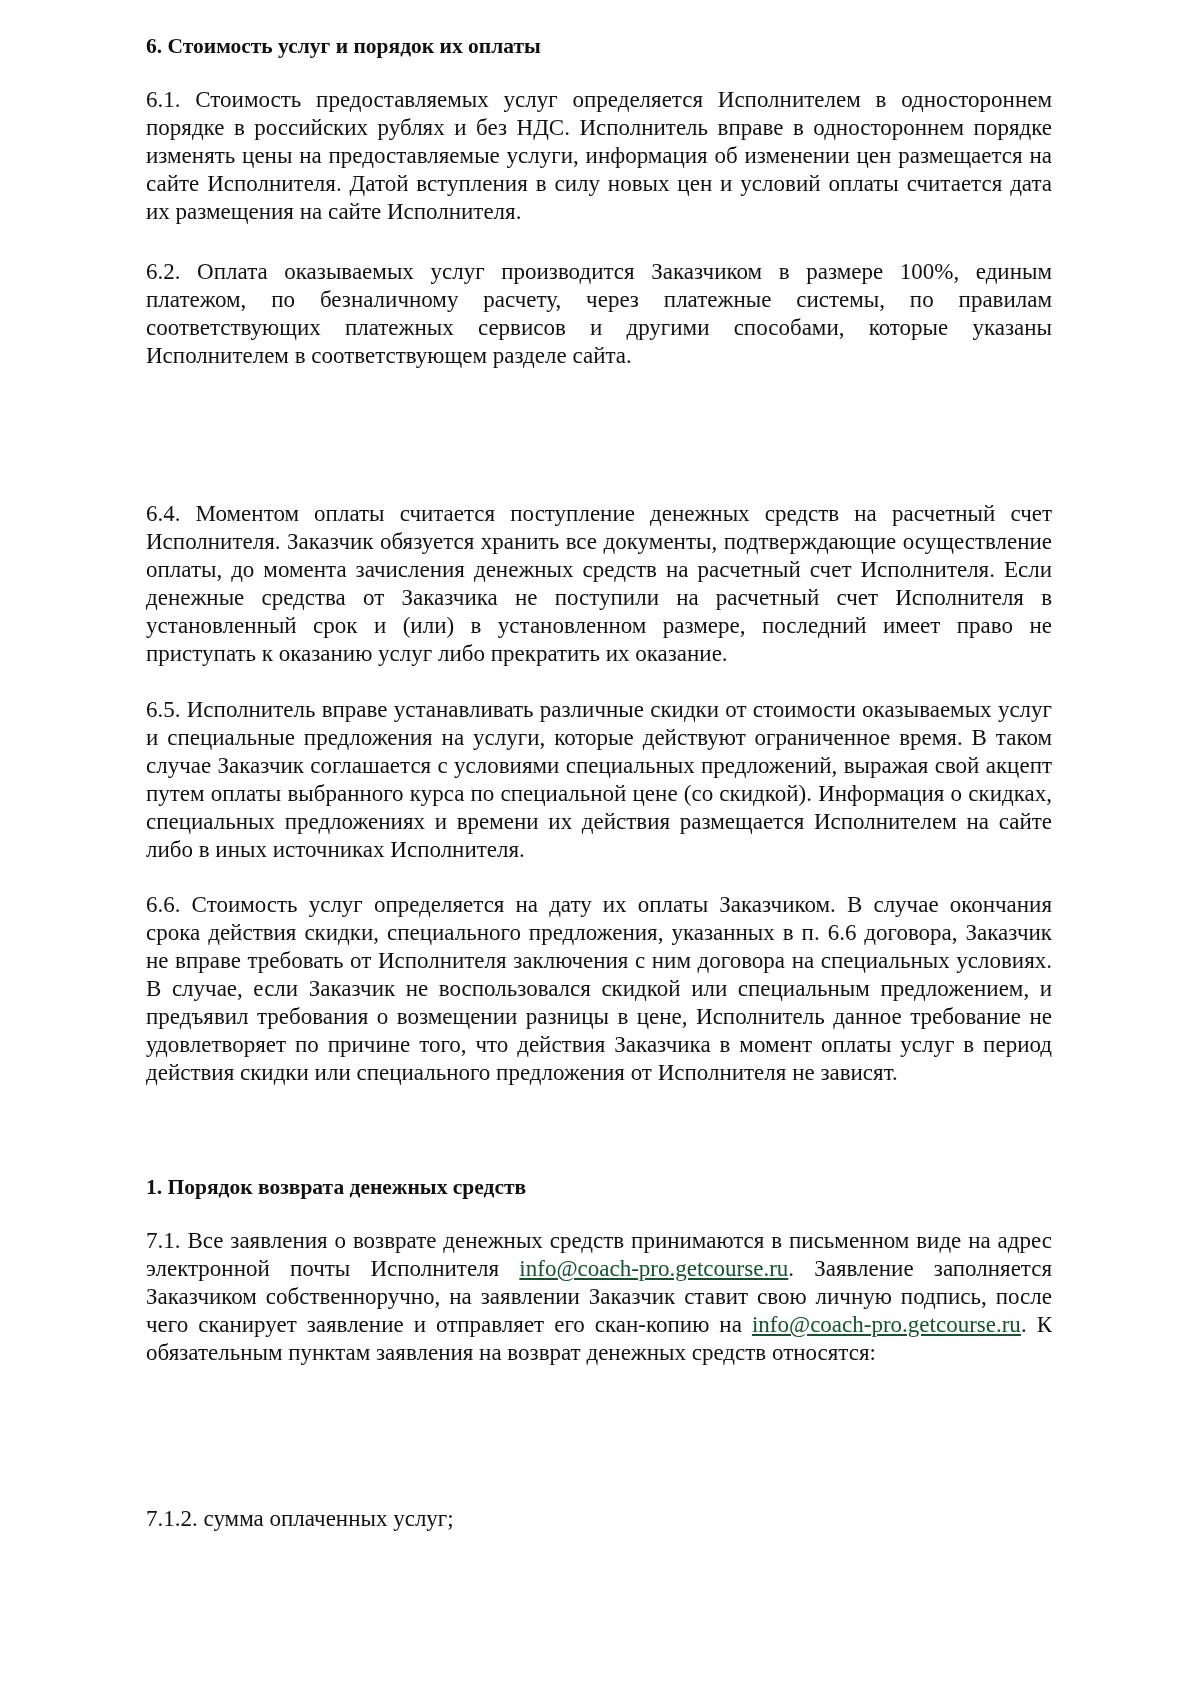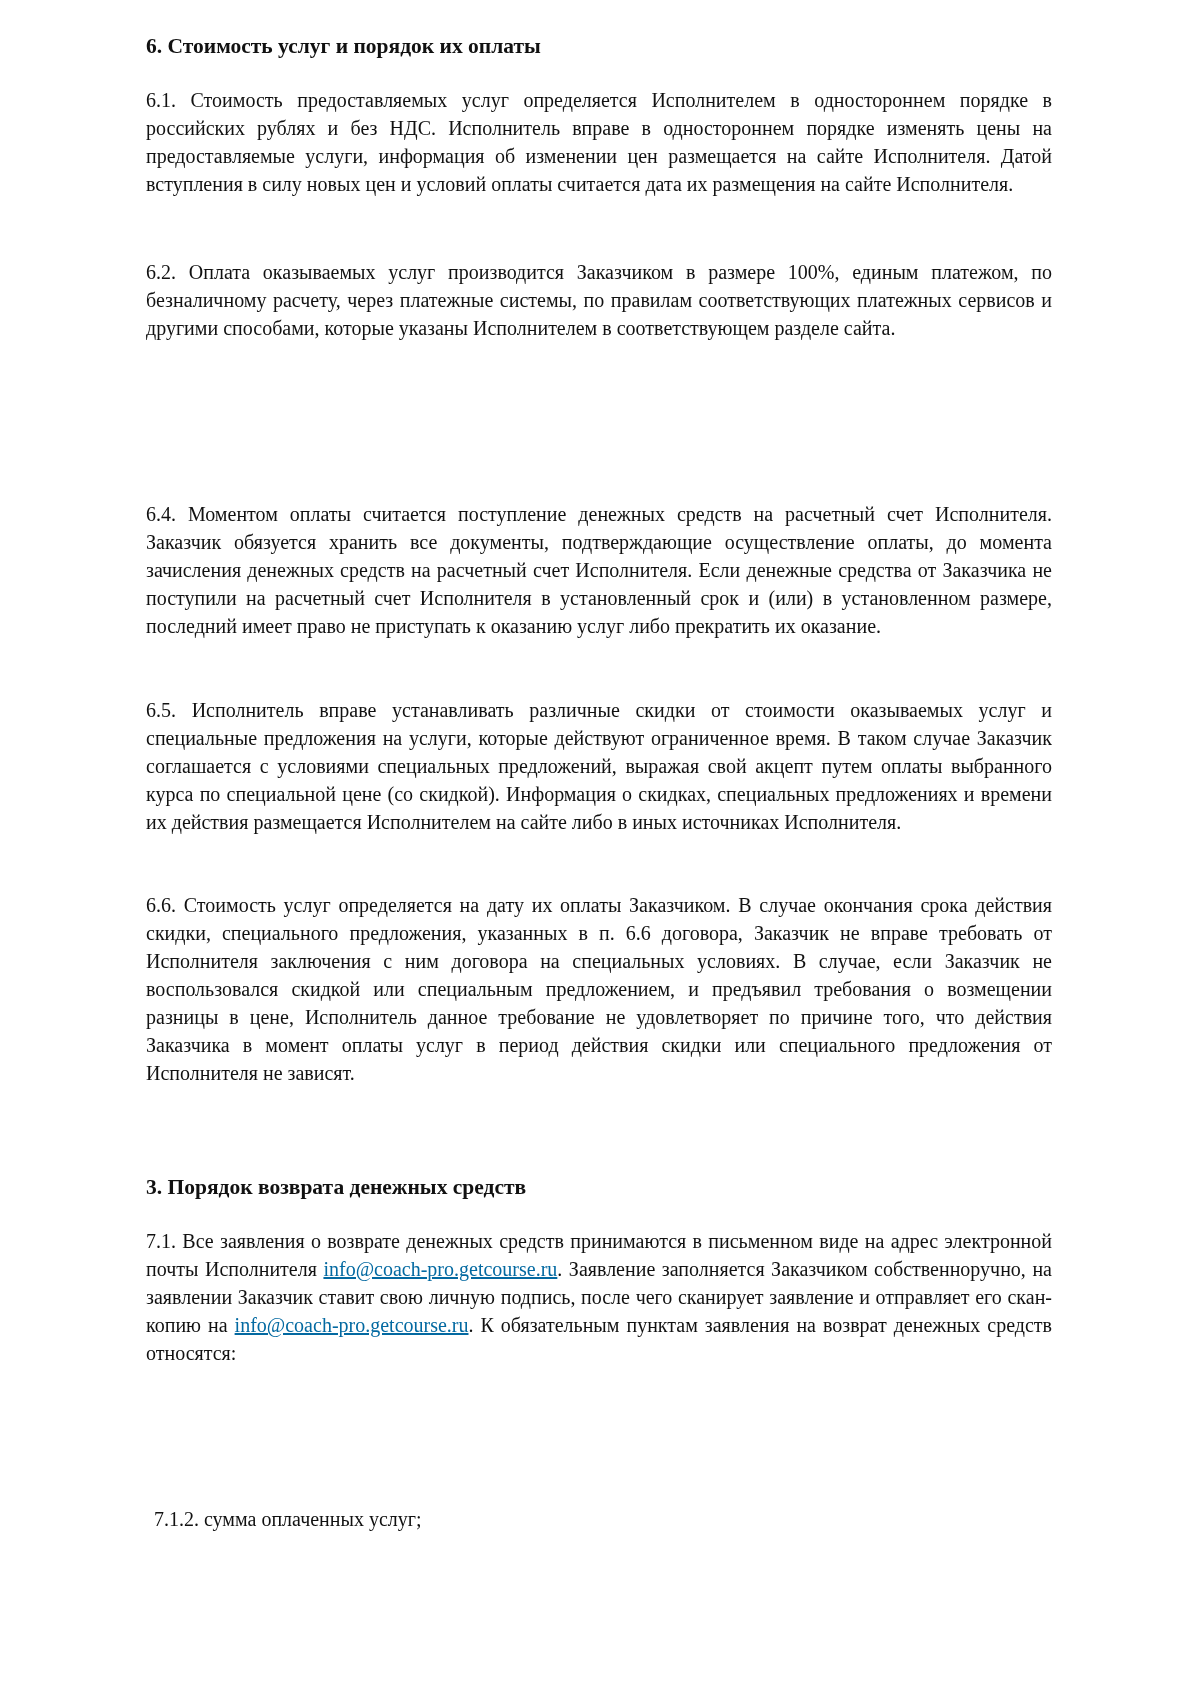--- a/index.html
+++ b/index.html
@@ -1,47 +1,47 @@
 <!DOCTYPE html>
 <html><head>
   <meta charset="utf-8">
   <style>
     html, body { margin: 0; padding: 0; background: #ffffff; }
     body { width: 1200px; height: 1697px; position: relative; overflow: hidden; }
     .page { position: absolute; left: 0; top: 16px; width: 1200px; height: 1697px; background: #fff; }
     .blk {
       position: absolute; left: 146px; width: 906px;
       font-family: "Liberation Serif", "DejaVu Serif", serif;
-      font-size: 20px; line-height: 28px; color: #111;
+      font-size: 23px; line-height: 28px; color: #111;
       margin: 0;
     }
     .just { text-align: justify; text-align-last: left; }
     .h { font-weight: bold; font-size: 21.5px; }
-    a.link { color: #0369a1; text-decoration: underline; }
+    a.link { color: #14532d; text-decoration: underline; }
   </style>
 </head>
 <body>
 
 <div class="page">
 
   <div class="blk h" style="top:16px;">6. Стоимость услуг и порядок их оплаты</div>
 
   <p class="blk just" style="top:70px;">6.1. Стоимость предоставляемых услуг определяется Исполнителем в одностороннем порядке в российских рублях и без НДС. Исполнитель вправе в одностороннем порядке изменять цены на предоставляемые услуги, информация об изменении цен размещается на сайте Исполнителя. Датой вступления в силу новых цен и условий оплаты считается дата их размещения на сайте Исполнителя.</p>
 
   <p class="blk just" style="top:230px;margin-top:12px;">6.2. Оплата оказываемых услуг производится Заказчиком в размере 100%, единым платежом, по безналичному расчету, через платежные системы, по правилам соответствующих платежных сервисов и другими способами, которые указаны Исполнителем в соответствующем разделе сайта.</p>
 
 
   <p class="blk just" style="top:484px;">6.4. Моментом оплаты считается поступление денежных средств на расчетный счет Исполнителя. Заказчик обязуется хранить все документы, подтверждающие осуществление оплаты, до момента зачисления денежных средств на расчетный счет Исполнителя. Если денежные средства от Заказчика не поступили на расчетный счет Исполнителя в установленный срок и (или) в установленном размере, последний имеет право не приступать к оказанию услуг либо прекратить их оказание.</p>
 
   <p class="blk just" style="top:680px;">6.5. Исполнитель вправе устанавливать различные скидки от стоимости оказываемых услуг и специальные предложения на услуги, которые действуют ограниченное время. В таком случае Заказчик соглашается с условиями специальных предложений, выражая свой акцепт путем оплаты выбранного курса по специальной цене (со скидкой). Информация о скидках, специальных предложениях и времени их действия размещается Исполнителем на сайте либо в иных источниках Исполнителя.</p>
 
   <p class="blk just" style="top:875px;">6.6. Стоимость услуг определяется на дату их оплаты Заказчиком. В случае окончания срока действия скидки, специального предложения, указанных в п. 6.6 договора, Заказчик не вправе требовать от Исполнителя заключения с ним договора на специальных условиях. В случае, если Заказчик не воспользовался скидкой или специальным предложением, и предъявил требования о возмещении разницы в цене, Исполнитель данное требование не удовлетворяет по причине того, что действия Заказчика в момент оплаты услуг в период действия скидки или специального предложения от Исполнителя не зависят.</p>
 
-  <div class="blk h" style="top:1157px;">3. Порядок возврата денежных средств</div>
+  <div class="blk h" style="top:1157px;">1. Порядок возврата денежных средств</div>
 
   <p class="blk just" style="top:1211px;"><span>7.1. Все заявления о возврате денежных средств принимаются в письменном виде на адрес электронной почты Исполнителя </span><a class="link" href="#">info@coach-pro.getcourse.ru</a><span>. Заявление заполняется Заказчиком собственноручно, на заявлении Заказчик ставит свою личную подпись, после чего сканирует заявление и отправляет его скан-копию на </span><a class="link" href="#">info@coach-pro.getcourse.ru</a><span>. К обязательным пунктам заявления на возврат денежных средств относятся:</span></p>
 
 
-  <p class="blk" style="top:1489px;margin-left:8px;">7.1.2. сумма оплаченных услуг;</p>
+  <p class="blk" style="top:1489px;">7.1.2. сумма оплаченных услуг;</p>
 
 
 
 </div>
 
 </body></html>

